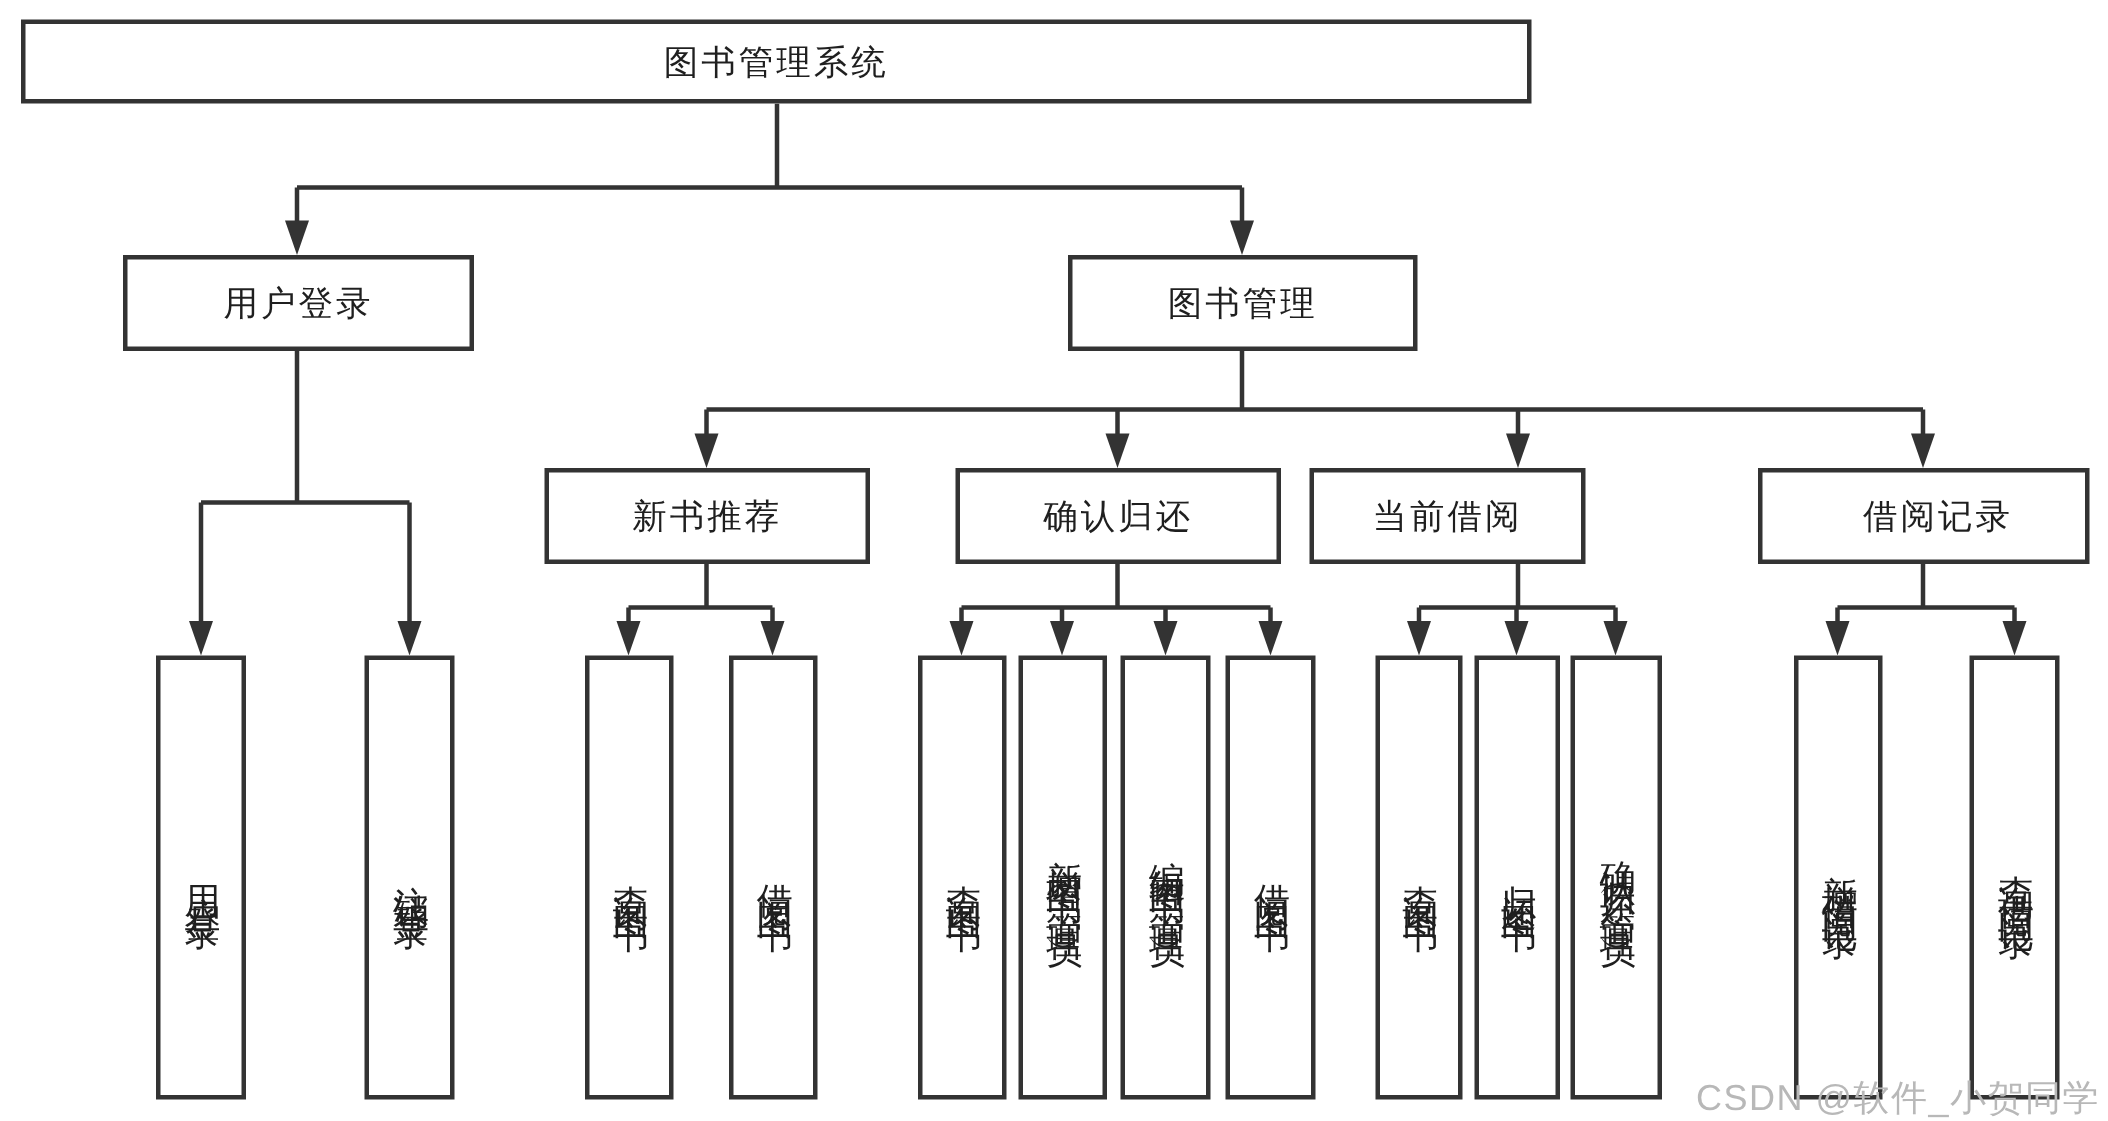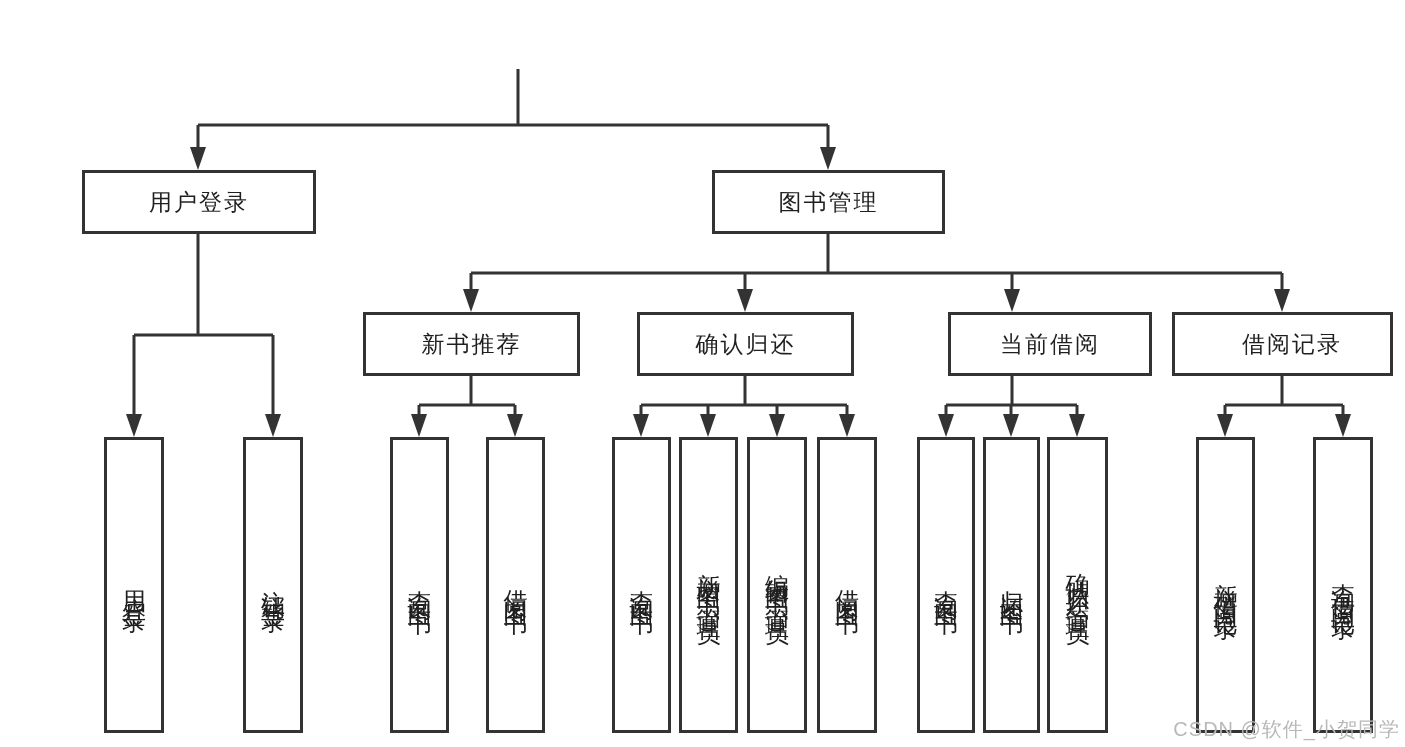--- a/index.html
+++ b/index.html
@@ -43,41 +43,41 @@
     font-size: 24px;
     letter-spacing: 7px;
     line-height: 1;
   }
   
   .pos-root { left: 14px;  top: 13px;  width: 1007px; height: 56px; }
   .pos-l2a  { left: 82px;  top: 170px; width: 234px;  height: 64px; }
   .pos-l2b  { left: 712px; top: 170px; width: 233px;  height: 64px; }
   .pos-l3a  { left: 363px;  top: 312px; width: 217px; height: 64px; text-align: right; }
   .pos-l3b  { left: 637px;  top: 312px; width: 217px; height: 64px; }
-  .pos-l3c  { left: 948px;  top: 312px; width: 204px; height: 64px; }
+  .pos-l3c  { left: 873px;  top: 312px; width: 184px; height: 64px; }
   .pos-l3d  { left: 1172px; top: 312px; width: 221px; height: 64px; padding-left: 19px; }
   .leaf { top: 437px; width: 60px; height: 296px; }
   .pos-g1a { left: 104px; }
   .pos-g1b { left: 243px; }
   .pos-g2a { left: 390px; width: 59px; }
   .pos-g2b { left: 486px; width: 59px; }
   .pos-g3a { left: 612px; width: 59px; }
   .pos-g3b { left: 679px; width: 59px; }
   .pos-g3c { left: 747px; }
   .pos-g3d { left: 817px; }
   .pos-g4a { left: 917px; width: 58px; }
   .pos-g4b { left: 983px; width: 57px; }
   .pos-g4c { left: 1047px; width: 61px; }
   .pos-g5a { left: 1196px; width: 59px; }
   .pos-g5b { left: 1313px; width: 60px; }
   .watermark {
     position: absolute;
     right: 5px;
     top: 716px;
-    font-size: 20px;
+    font-size: 24px;
     color: #b8b8b8;
     letter-spacing: 1px;
     white-space: nowrap;
   }
 </style>
 </head>
 <body>
 
 <div class="canvas">
 
@@ -105,20 +105,23 @@
       <polygon points="769,414 785,414 777,437"></polygon>
       <polygon points="839,414 855,414 847,437"></polygon>
       <polygon points="938,414 954,414 946,437"></polygon>
       <polygon points="1003,414 1019,414 1011,437"></polygon>
       <polygon points="1069,414 1085,414 1077,437"></polygon>
       <polygon points="1217,414 1233,414 1225,437"></polygon>
       <polygon points="1335,414 1351,414 1343,437"></polygon>
     </g>
   </svg>
 
+  <div class="node hbox pos-root">
+    <span class="lbl">图书管理系统</span>
+  </div>
 
   <div class="node hbox pos-l2a">
     <span class="lbl">用户登录</span>
   </div>
   <div class="node hbox pos-l2b">
     <span class="lbl">图书管理</span>
   </div>
 
   <div class="node hbox pos-l3a">
     <span class="lbl">新书推荐</span>

